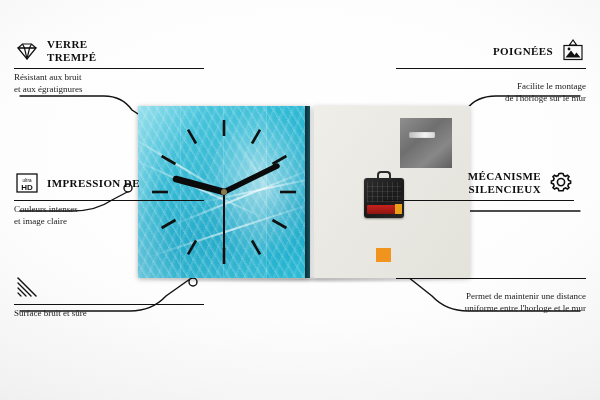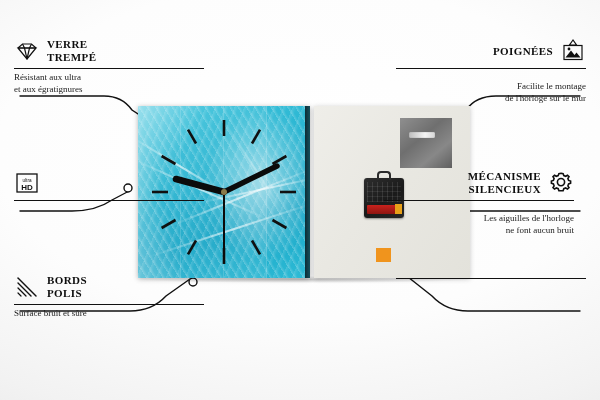--- a/index.html
+++ b/index.html
@@ -215,48 +215,48 @@
         <svg viewBox="0 0 26 26" fill="none" stroke="#111" stroke-width="1.2">
           <path d="M4,10 L13,21 L22,10 Z"></path>
           <path d="M4,10 L8.5,6 L17.5,6 L22,10"></path>
           <path d="M8.5,6 L10.5,10 L13,21 L15.5,10 L17.5,6"></path>
           <path d="M4,10 L22,10"></path>
         </svg>
       </span>
       <span class="title"><span>VERRE</span><br><span>TREMPÉ</span></span>
     </div>
     <div class="rule"></div>
-    <div class="sub"><span>Résistant aux ultra</span><br><span>et aux égratignures</span></div>
+    <div class="sub"><span>Résistant aux bruit</span><br><span>et aux égratignures</span></div>
   </div>
 
   <div class="feat left" id="f-impression">
     <div class="head">
       <span class="ico">
         <svg viewBox="0 0 26 26">
           <rect x="3" y="4" width="20" height="18" fill="none" stroke="#111" stroke-width="1.3"></rect>
           <text x="13" y="12" text-anchor="middle" font-family="Liberation Sans, sans-serif" font-size="4.6" fill="#111">ultra</text>
           <text x="13" y="19.5" text-anchor="middle" font-family="Liberation Sans, sans-serif" font-size="8" font-weight="bold" fill="#111">HD</text>
         </svg>
       </span>
-      <span class="title"><br></span>
-    </div>
-    <div class="rule"></div>
+      <span class="title"><span>IMPRESSION DE</span><br></span>
+    </div>
+    <div class="rule"></div>
+    <div class="sub"><span>Couleurs intenses</span><br><span>et image claire</span></div>
   </div>
 
   <div class="feat left" id="f-bords">
     <div class="head">
       <span class="ico">
         <svg viewBox="0 0 26 26" stroke="#111" stroke-linecap="round">
           <line x1="4" y1="4" x2="22" y2="22" stroke-width="1.5"></line>
           <line x1="4" y1="9" x2="17" y2="22" stroke-width="1.4"></line>
           <line x1="4" y1="14" x2="12" y2="22" stroke-width="1.3"></line>
           <line x1="4" y1="19" x2="7" y2="22" stroke-width="1.2"></line>
         </svg>
       </span>
-      <span class="title"><span>BORDS</span><br><span>POLIS</span></span>
     </div>
     <div class="rule"></div>
     <div class="sub"><span>Surface bruit et sûre</span></div>
   </div>
 
   <div class="feat right" id="f-poignees">
     <div class="head">
       <span class="title"><span>POIGNÉES</span><br></span>
       <span class="ico">
         <svg viewBox="0 0 26 26" fill="none" stroke="#111" stroke-width="1.2">
@@ -275,20 +275,20 @@
     <div class="head">
       <span class="title"><span>MÉCANISME</span><br><span>SILENCIEUX</span></span>
       <span class="ico">
         <svg viewBox="0 0 26 26" fill="none" stroke="#111" stroke-width="1.6">
           <path d="M13,3.2 L15.1,3.6 L15.8,5.6 L17.7,6.3 L19.5,5.2 L21,6.7 L19.9,8.5 L20.6,10.4 L22.6,11.1 L22.6,13.2 L20.6,13.9 L19.9,15.8 L21,17.6 L19.5,19.1 L17.7,18 L15.8,18.7 L15.1,20.7 L13,20.7 L10.9,20.7 L10.2,18.7 L8.3,18 L6.5,19.1 L5,17.6 L6.1,15.8 L5.4,13.9 L3.4,13.2 L3.4,11.1 L5.4,10.4 L6.1,8.5 L5,6.7 L6.5,5.2 L8.3,6.3 L10.2,5.6 L10.9,3.6 Z"></path>
           <circle cx="13" cy="12.1" r="3.6"></circle>
         </svg>
       </span>
     </div>
     <div class="rule"></div>
-    <div class="sub"><span>Les aiguilles de l'horloge</span><br><span>ne font aucun bruit</span></div>
   </div>
 
   <div class="feat right" id="f-entretoise">
     <div class="rule"></div>
+    <div class="sub"><span>Permet de maintenir une distance</span><br><span>uniforme entre l'horloge et le mur</span></div>
   </div>
 
 </div>
 
 </body></html>

